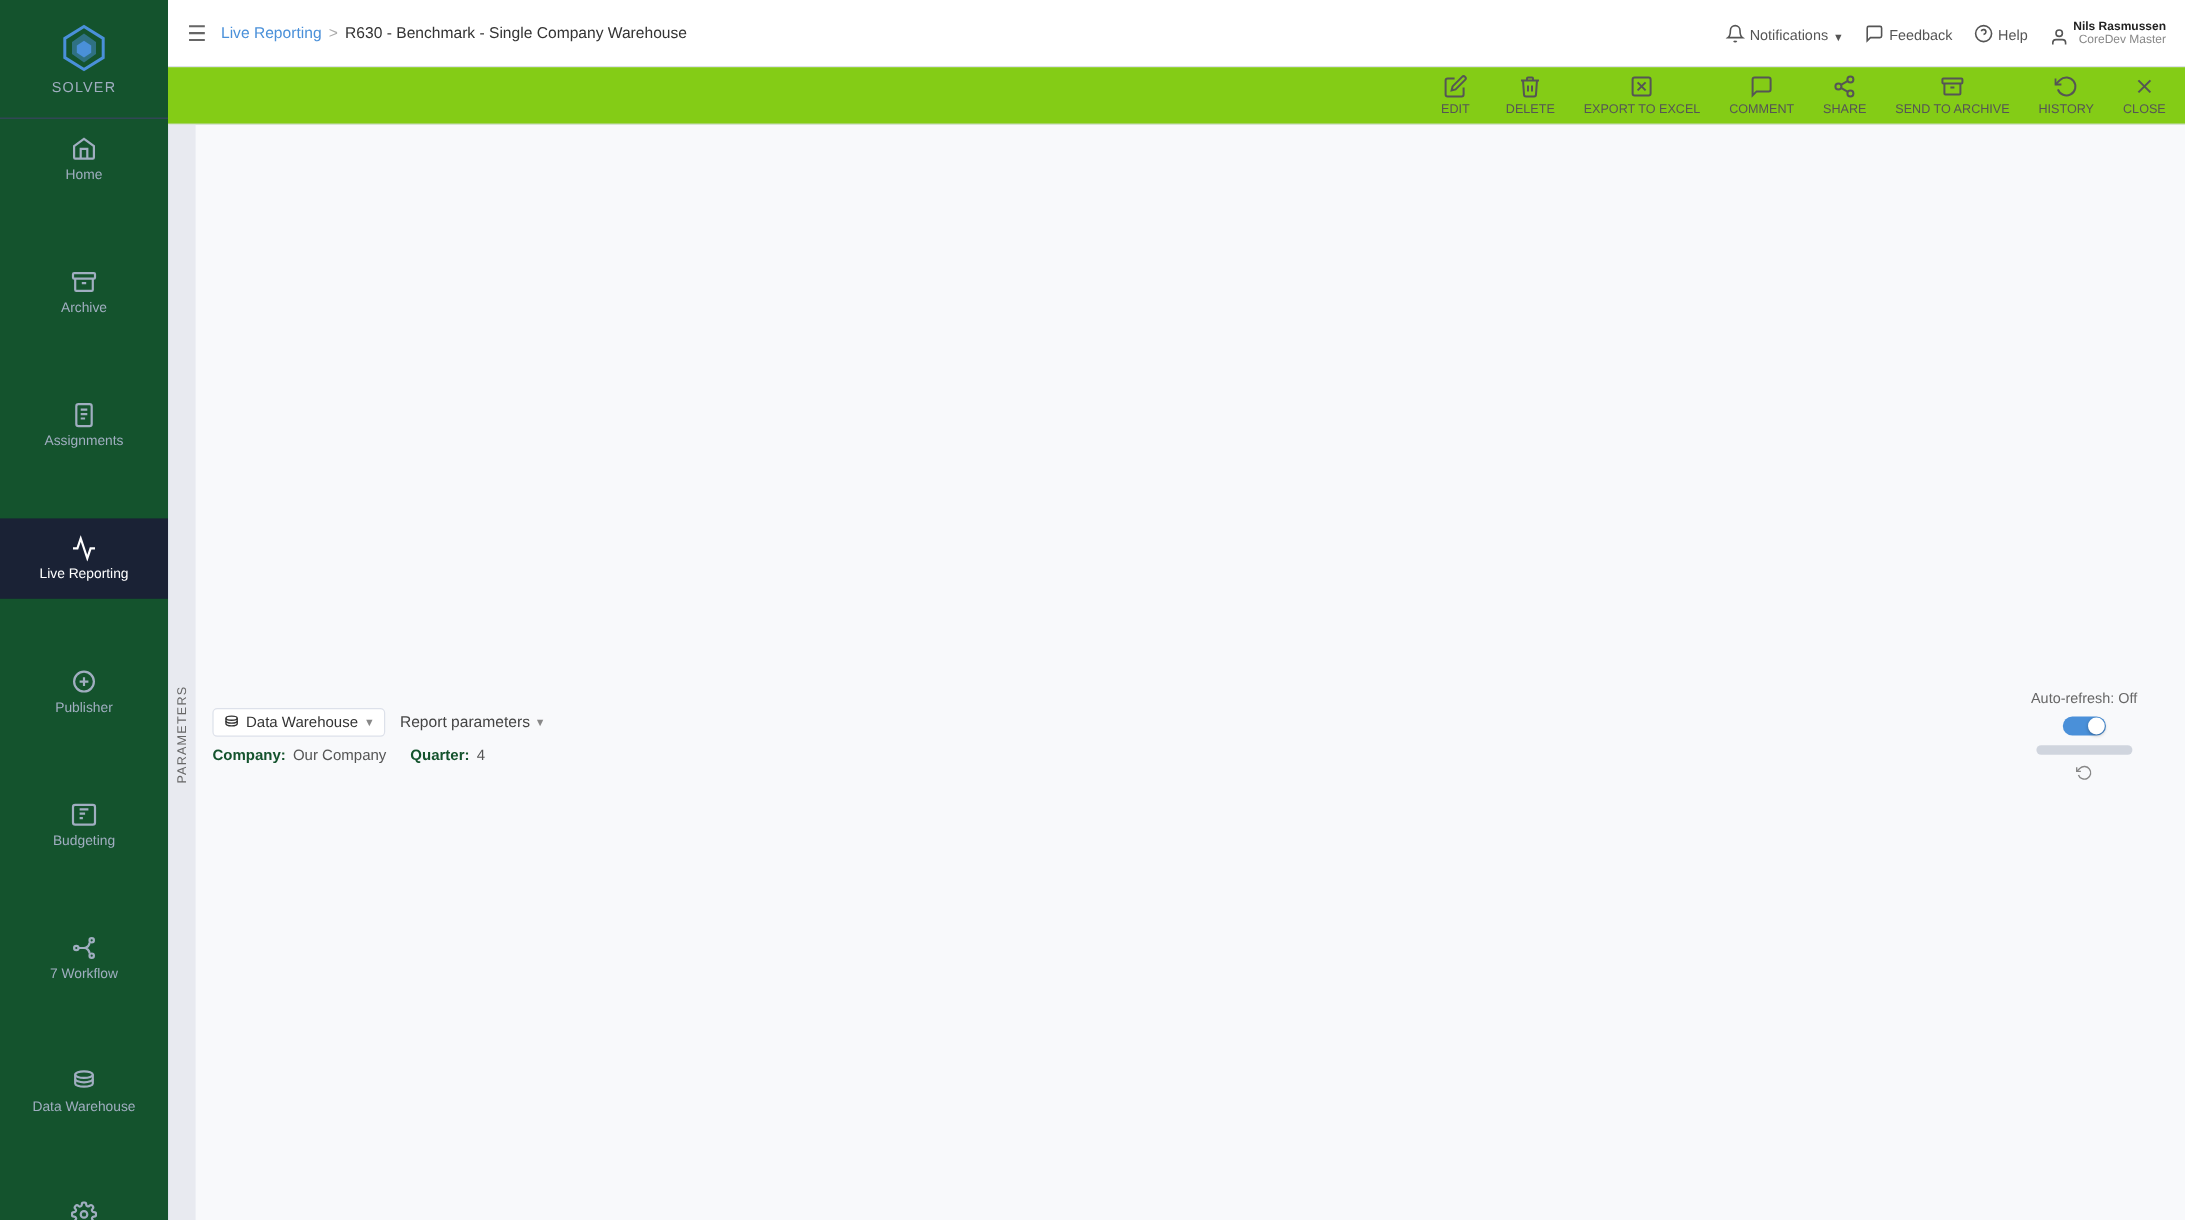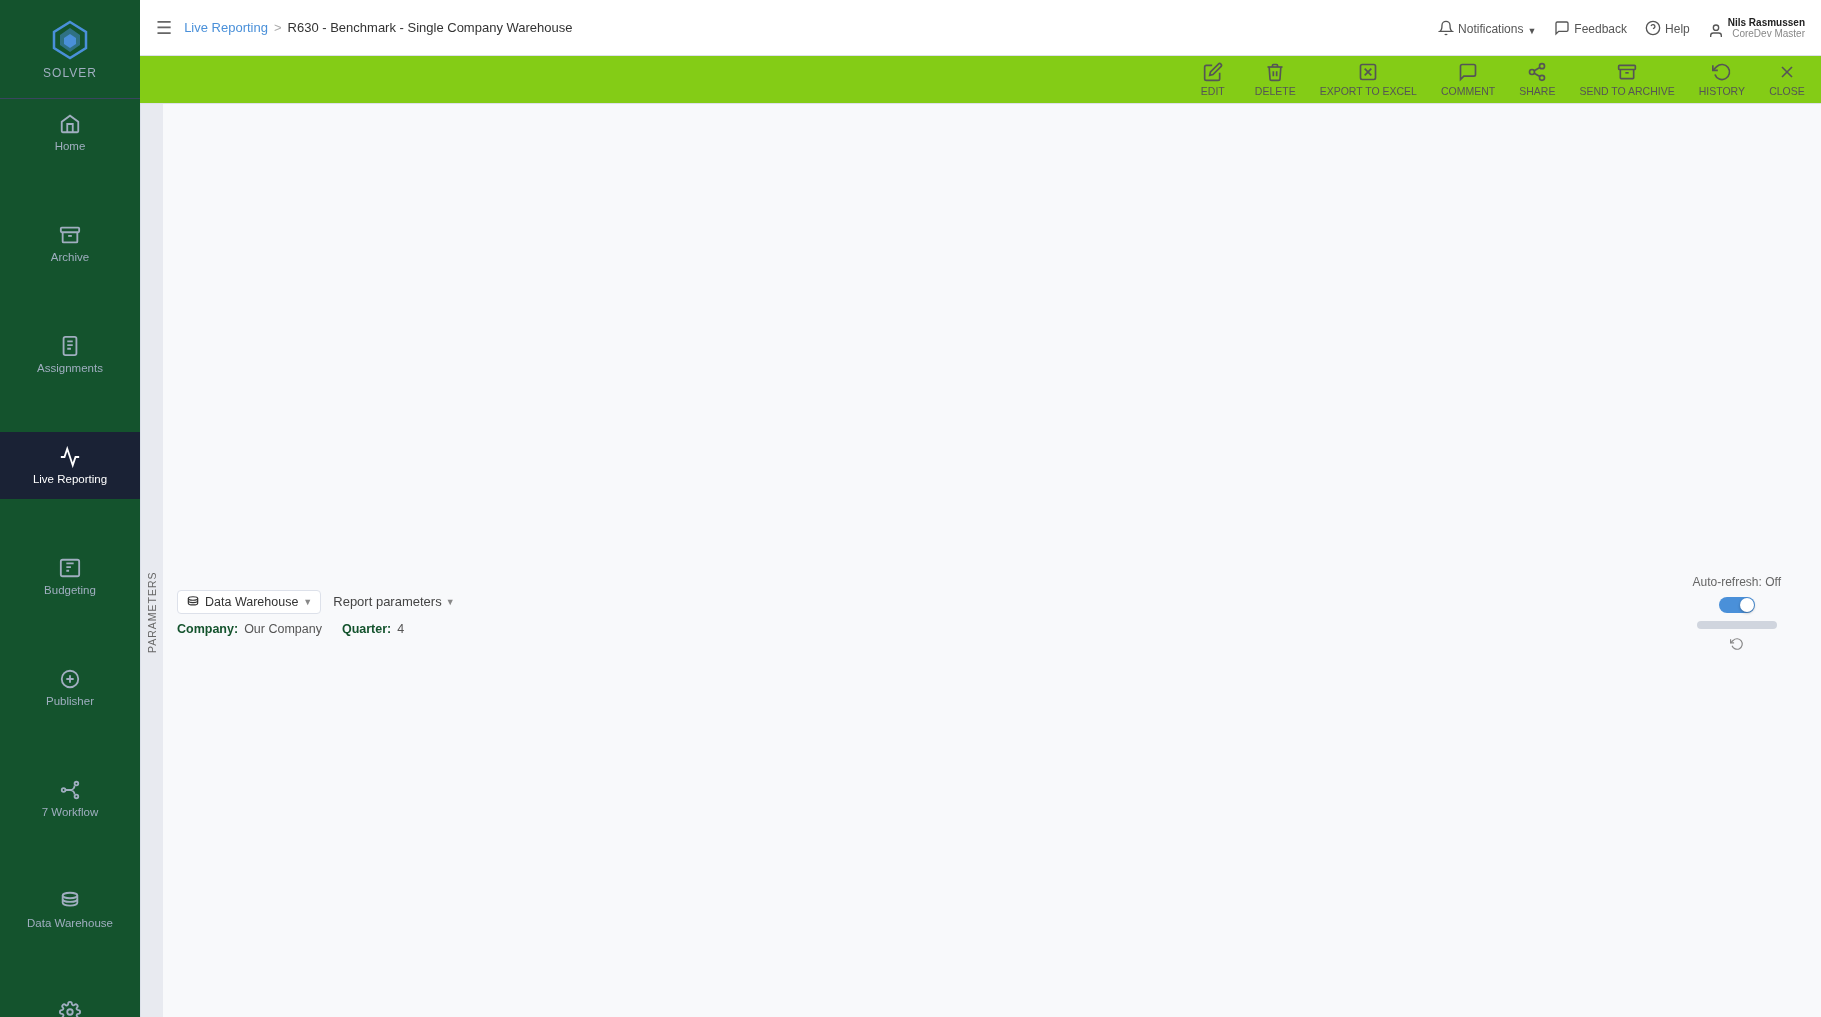--- a/index.html
+++ b/index.html
@@ -241,32 +241,32 @@
 
     <div class="nav-item active">
       <svg viewBox="0 0 24 24" fill="none" stroke="currentColor" stroke-width="2">
           <polyline points="22 12 18 12 15 21 9 3 6 12 2 12"></polyline>
         </svg>
       <span>Live Reporting</span>
     </div>
 
     <div class="nav-item">
       <svg viewBox="0 0 24 24" fill="none" stroke="currentColor" stroke-width="2">
+          <circle cx="12" cy="12" r="9"></circle>
+          <path d="M12 8v8M8 12h8"></path>
+        </svg>
+      <span>Publisher</span>
+    </div>
+
+    <div class="nav-item">
+      <svg viewBox="0 0 24 24" fill="none" stroke="currentColor" stroke-width="2">
           <rect x="2" y="3" width="20" height="18" rx="2"></rect>
           <path d="M8 7h8M8 11h5M8 15h3"></path>
         </svg>
       <span>Budgeting</span>
-    </div>
-
-    <div class="nav-item">
-      <svg viewBox="0 0 24 24" fill="none" stroke="currentColor" stroke-width="2">
-          <circle cx="12" cy="12" r="9"></circle>
-          <path d="M12 8v8M8 12h8"></path>
-        </svg>
-      <span>Publisher</span>
     </div>
 
     <div class="nav-item">
       <svg viewBox="0 0 24 24" fill="none" stroke="currentColor" stroke-width="2">
           <circle cx="5" cy="12" r="2"></circle>
           <circle cx="19" cy="5" r="2"></circle>
           <circle cx="19" cy="19" r="2"></circle>
           <path d="M7 12h5a5 5 0 005-5M7 12h5a5 5 0 015 5"></path>
         </svg>
       <span>7 Workflow</span>

